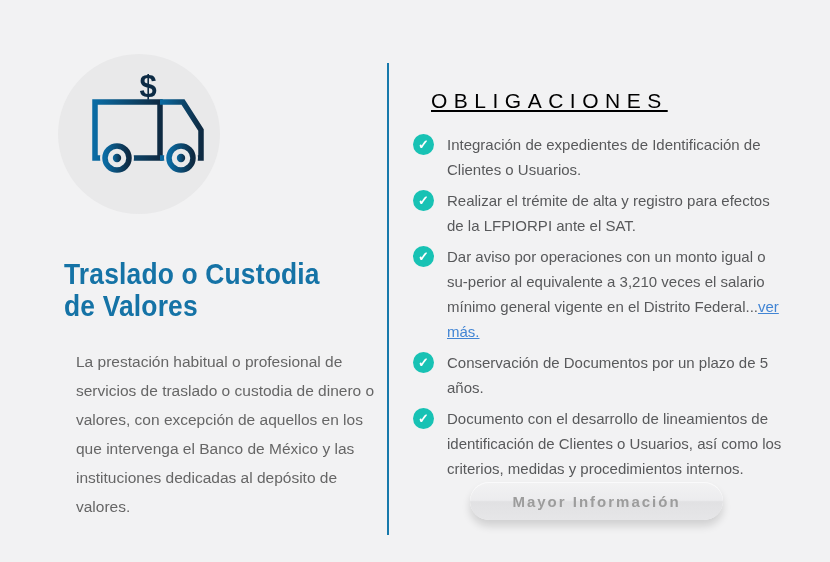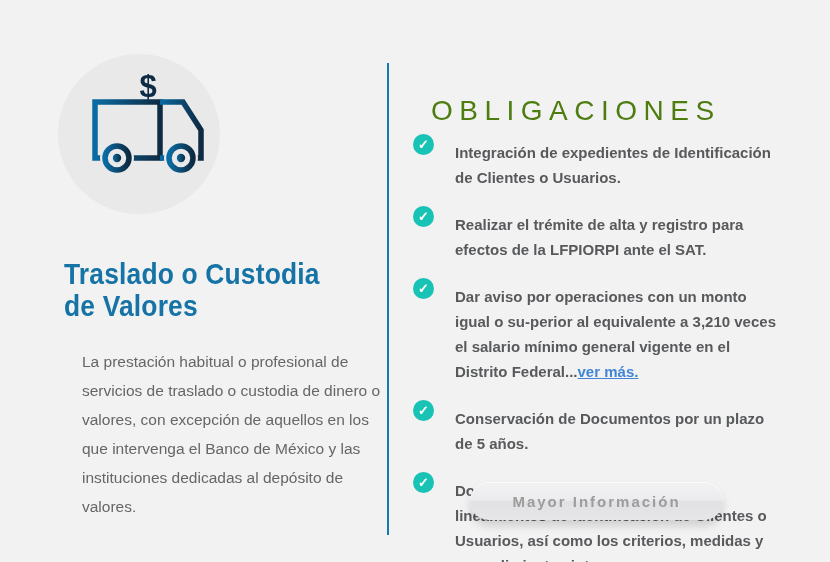--- a/index.html
+++ b/index.html
@@ -33,43 +33,44 @@
     line-height: 32px;
     font-weight: bold;
     color: #1573a6;
     letter-spacing: 0.2px;
     transform: scaleX(0.88);
     transform-origin: left top;
     white-space: nowrap;
   }
   .description {
     position: absolute;
-    left: 82px; top: 331px;
+    left: 76px; top: 331px;
     width: 303px;
     font-size: 15.5px;
     line-height: 29px;
     color: #666;
   }
 
   
   .divider {
     position: absolute;
     left: 387px; top: 63px;
     width: 2px; height: 472px;
     background: #1779ab;
   }
 
   
   .obligations-heading {
     position: absolute;
     left: 431px; top: 72px;
-    font-size: 28px;
+    font-size: 21px;
     font-weight: 400;
     letter-spacing: 6.5px;
-    color: #4d7c0f;
+    color: #000000;
+    text-decoration: underline;
   }
   .obligations-list {
     position: absolute;
     left: 413px; top: 132px;
     width: 372px;
   }
   .obligation-item {
     display: flex;
     align-items: flex-start;
     margin-bottom: 6px;
@@ -80,26 +81,25 @@
     border-radius: 50%;
     background: #18c2b4;
     color: #fff;
     font-size: 13px;
     font-weight: bold;
     line-height: 21px;
     text-align: center;
     margin: 2px 13px 0 0;
   }
   .obligation-text {
-    margin: 8px;
+    margin: 0;
     width: 338px;
     font-size: 15px;
     line-height: 25px;
     color: #58595b;
-    font-weight: bold;
   }
   .ver-mas-link {
     color: #4285d4;
     text-decoration: underline;
     cursor: pointer;
   }
   .cta-button {
     position: absolute;
     left: 470px; top: 482px;
     width: 253px; height: 38px;

